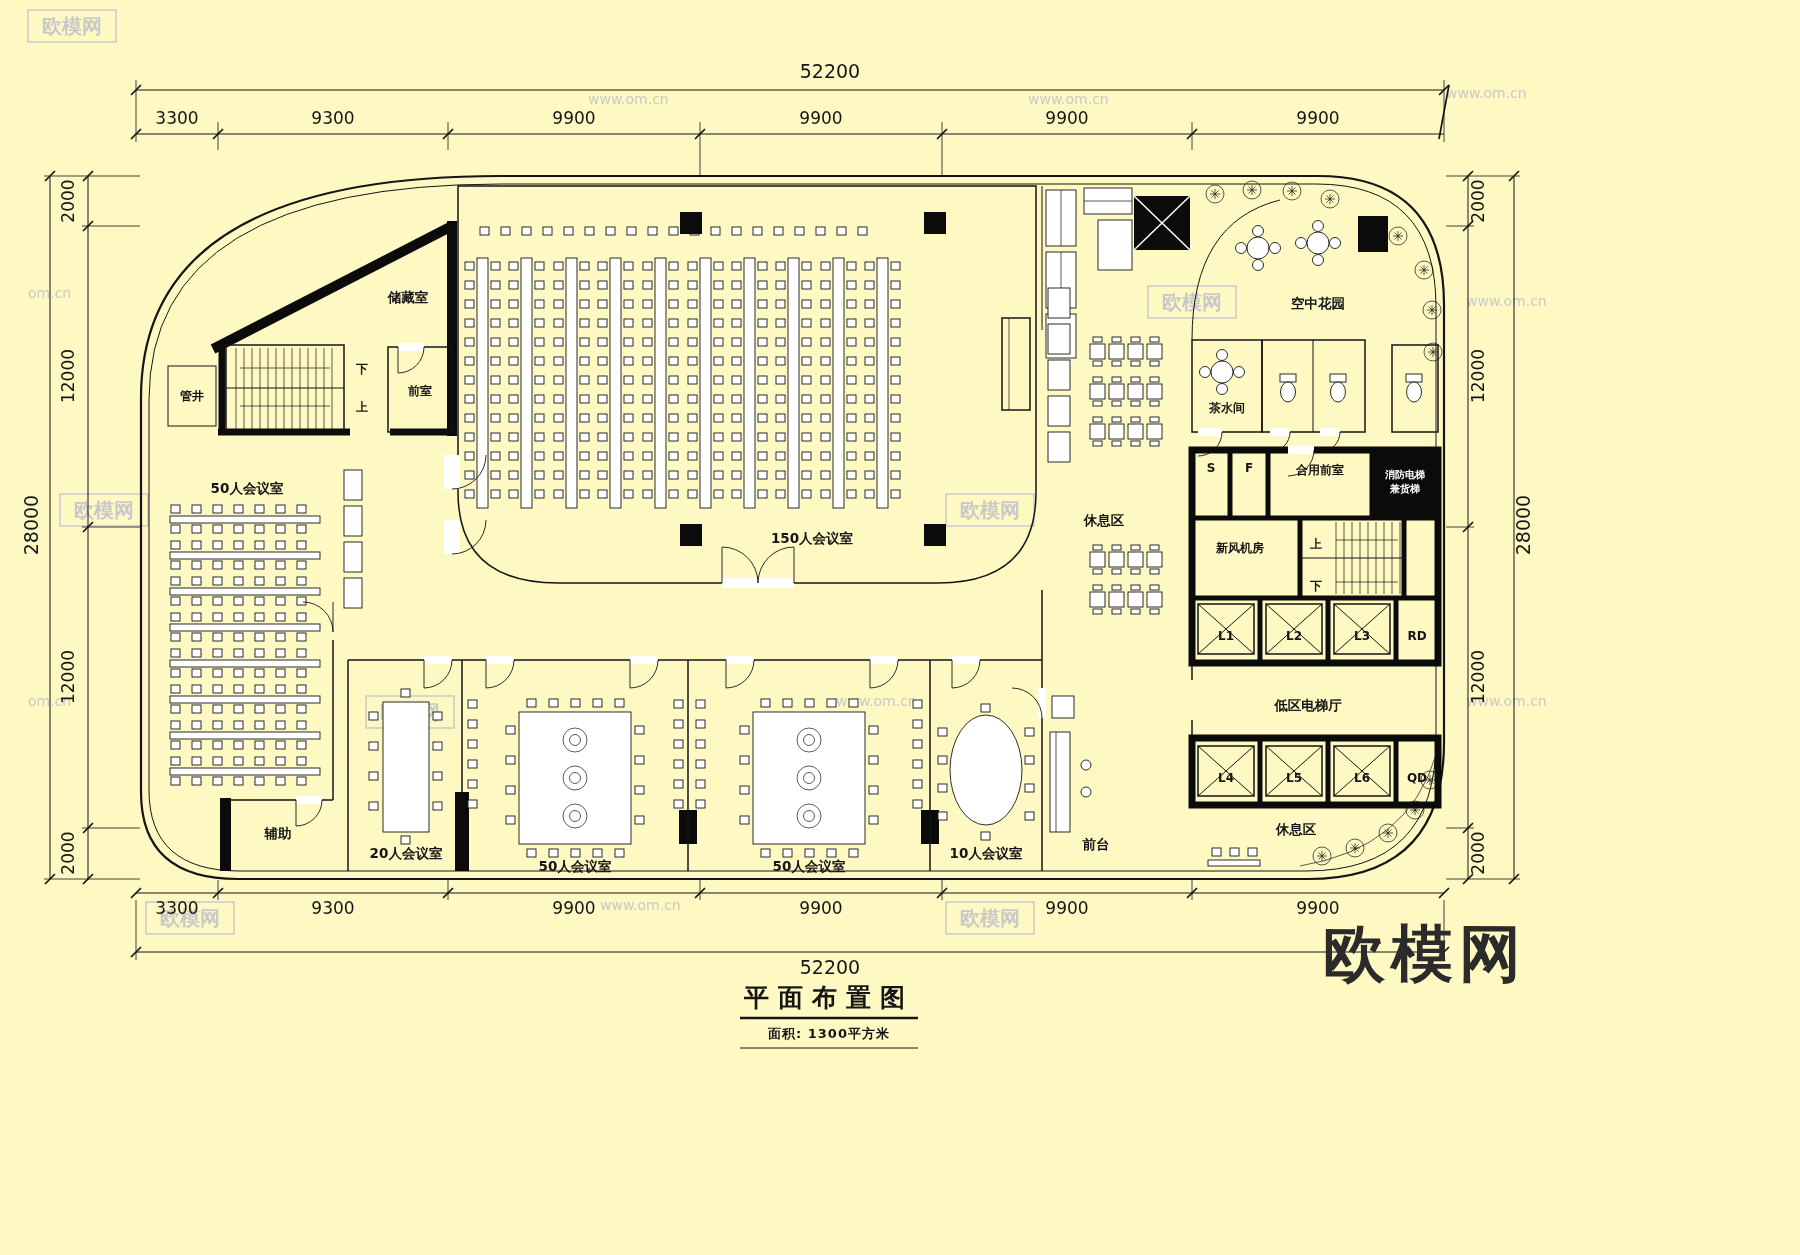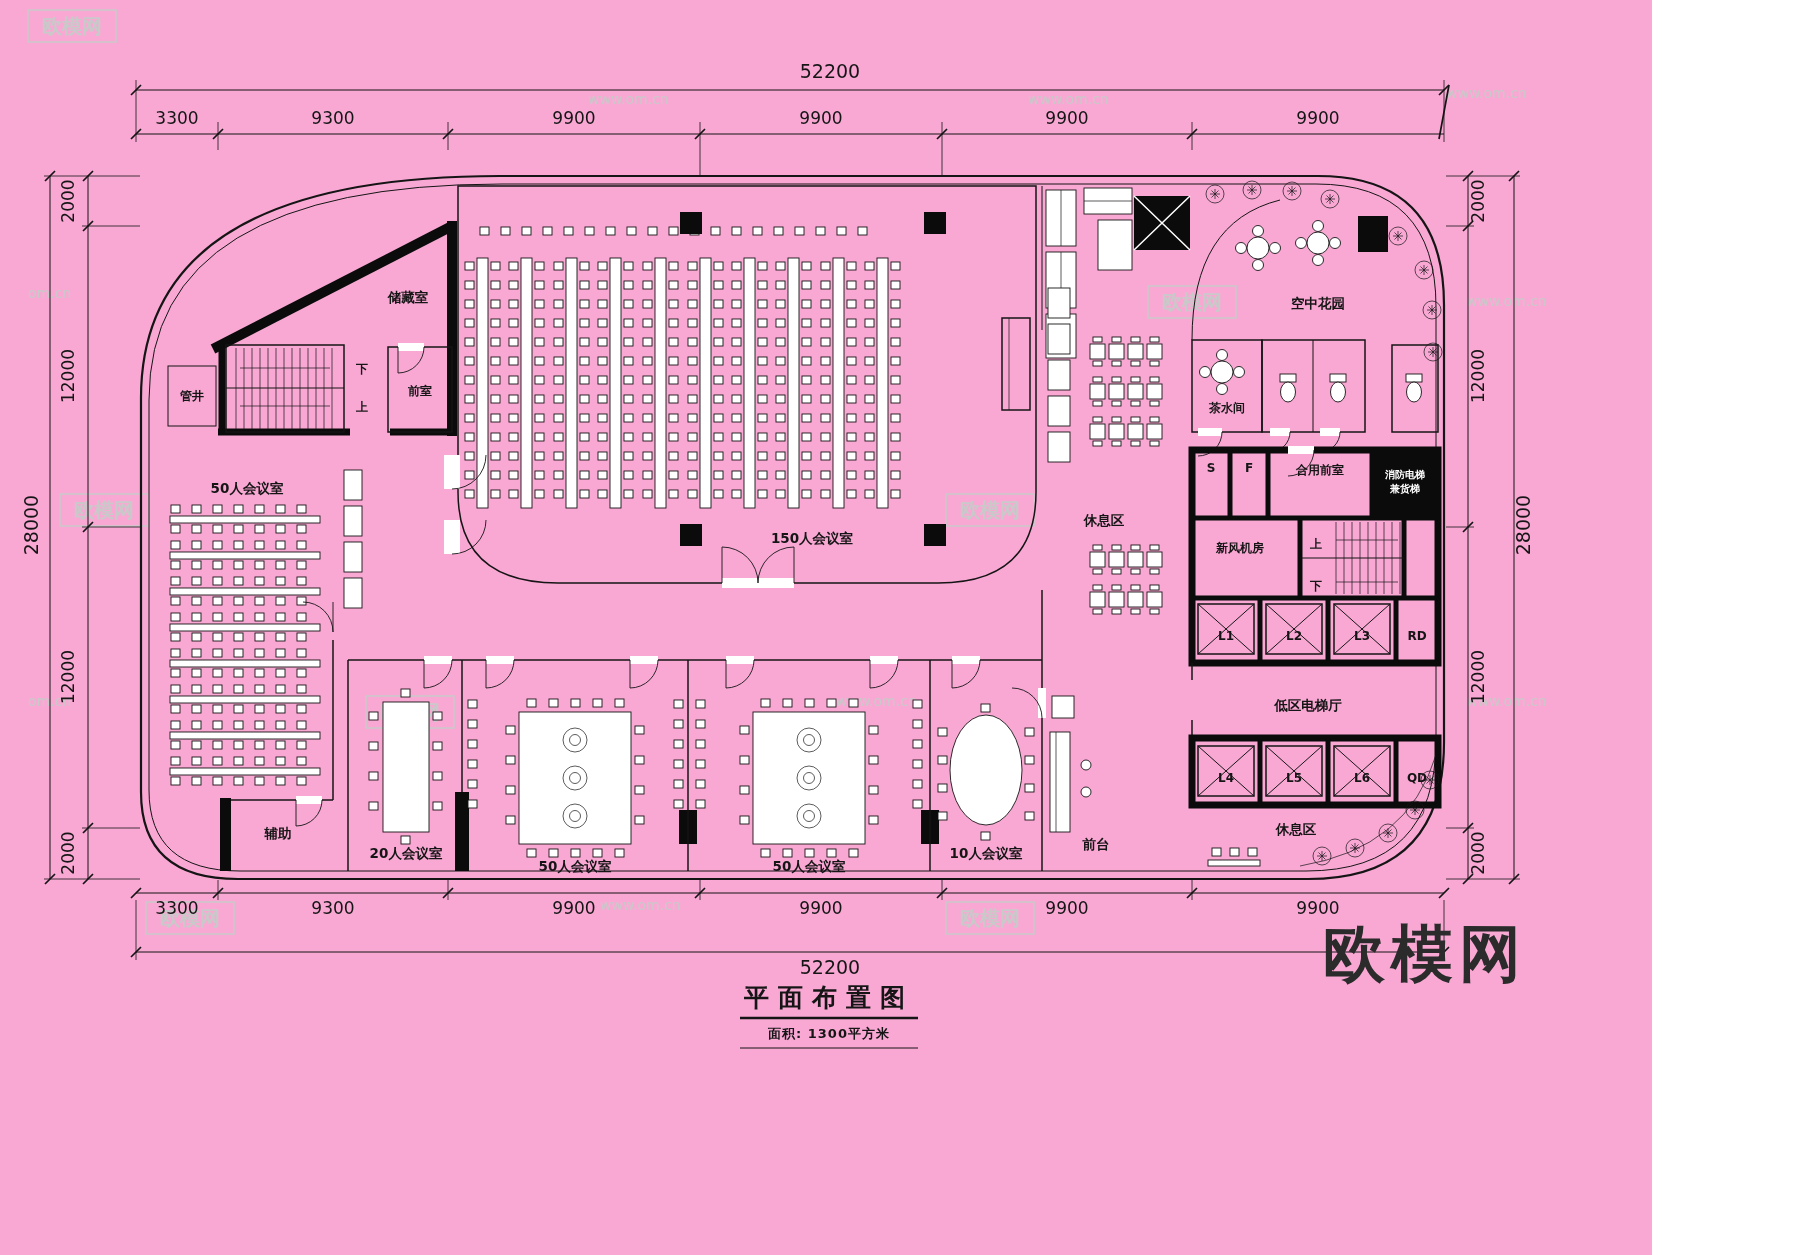--- a/index.html
+++ b/index.html
@@ -1,16 +1,16 @@
 <!DOCTYPE html>
 <html><head>
 <meta charset="utf-8">
 <style>
   html,body{margin:0;padding:0;background:#ffffff;}
-  .canvas{position:relative;width:1652px;height:1255px;background:#f9a8d4;font-family:"DejaVu Sans",sans-serif;overflow:hidden;text-align:right;}
+  .canvas{position:relative;width:1800px;height:1255px;background:#fef9c3;font-family:"DejaVu Sans",sans-serif;overflow:hidden;text-align:right;}
   svg{display:block;}
   svg text{fill:#151515;font-family:"DejaVu Sans",sans-serif;}
   .dim{font-size:17px;}
   .dimb{font-size:19px;}
   .lbl{font-size:13.5px;font-weight:bold;}
   .sm{font-size:12px;font-weight:bold;}
   .xs{font-size:10px;font-weight:bold;}
   .white{fill:#ffffff;}
   .s07{fill:none;stroke:#151515;stroke-width:0.7;}
   .s1{fill:none;stroke:#151515;stroke-width:1;}

